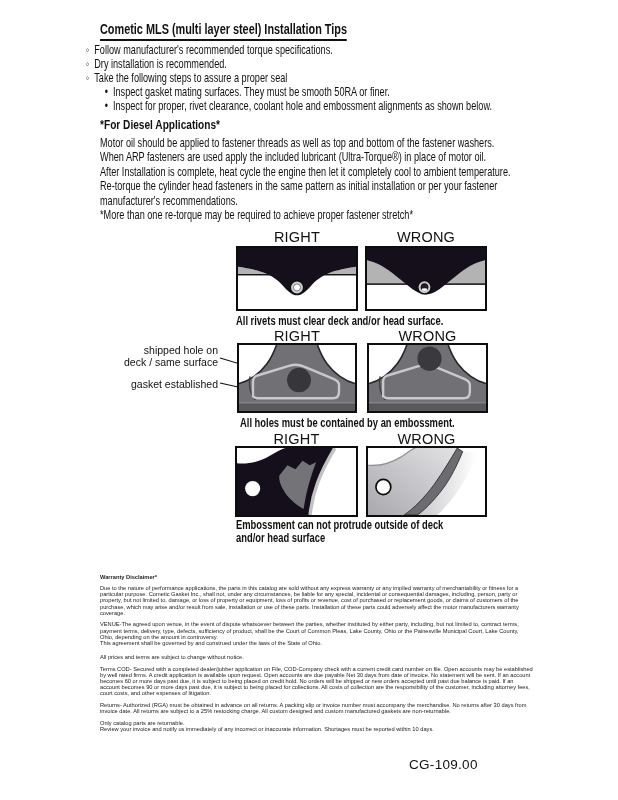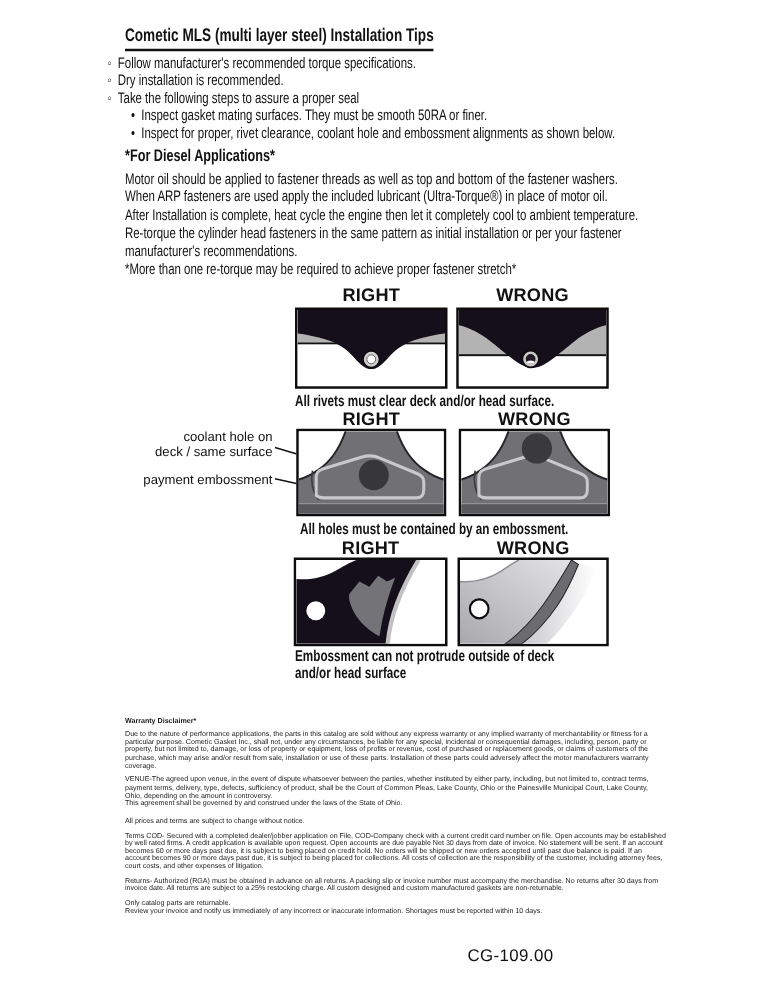--- a/index.html
+++ b/index.html
@@ -13,32 +13,32 @@
   .brow{display:flex;white-space:nowrap;}
   .brow .m{width:11px;flex:0 0 11px;}
   .brow.sub{padding-left:25px;}
   
   .dhead{left:100px;top:117px;font-size:13.5px;font-weight:bold;white-space:nowrap;}
   .para{width:560px;font-size:12.2px;line-height:14.4px;}
   .p1{left:100px;top:136px;}
   .p2{left:100px;top:165px;}
   .p3{left:100px;top:208px;white-space:nowrap;}
   
-  .dlabel{font-size:14.5px;font-weight:bold;text-align:center;width:122px;letter-spacing:0.2px;}
+  .dlabel{font-size:14.5px;font-weight:normal;text-align:center;width:122px;letter-spacing:0.2px;}
   .dbox{border:2.5px solid #0d0d0d;background:#fff;box-sizing:border-box;}
   .dbox svg{display:block;width:100%;height:100%;}
   .cap{font-size:12.5px;font-weight:bold;white-space:nowrap;}
   .cap3{white-space:normal;width:292px;line-height:13.2px;}
   .callout{font-size:10.5px;line-height:11.6px;text-align:right;width:120px;left:98px;}
   
   .legal{left:100px;top:574px;width:433px;font-size:5.7px;line-height:6.15px;color:#1c1c1c;}
   .legal .lh{font-weight:bold;margin:0 0 5px 0;}
   .legal .lp{margin:0 0 5.5px 0;}
   .legal .mt{margin-top:8px;}
-  .pagecode{left:374px;top:757px;font-size:13.5px;letter-spacing:0.3px;text-align:center;}
+  .pagecode{left:409px;top:757px;font-size:13.5px;letter-spacing:0.3px;text-align:center;}
 </style>
 </head>
 <body>
 
 <div class="abs title cx">Cometic MLS (multi layer steel) Installation Tips</div>
 
 <div class="abs bullets cx">
   <div class="brow">
     <span class="m">◦</span>
     <span>Follow manufacturer's recommended torque specifications.</span>
@@ -91,24 +91,24 @@
     <circle cx="57" cy="38.5" r="3.5" fill="#241a2b" stroke="#0d0d0d" stroke-width="0.7"></circle>
     <ellipse cx="57" cy="41" rx="2.9" ry="1.3" fill="#ffffff"></ellipse>
   </svg>
 </div>
 <div class="abs cap cx" style="left:236px;top:314px;">All rivets must clear deck and/or head surface.</div>
 
 <div class="abs dlabel" style="left:237px;top:328px;width:120px;">RIGHT</div>
 <div class="abs dlabel" style="left:367px;top:328px;width:121px;">WRONG</div>
 
 <div class="abs callout" style="top:345px;">
-  <div>coolant hole on</div>
+  <div>shipped hole on</div>
   <div>deck / same surface</div>
 </div>
-<div class="abs callout" style="top:379px;">payment embossment</div>
+<div class="abs callout" style="top:379px;">gasket established</div>
 <svg class="abs" style="left:214px;top:352px;pointer-events:none;" width="90" height="46" viewBox="0 0 90 46">
   <line x1="6" y1="6" x2="80" y2="28" stroke="#111" stroke-width="1.1"></line>
   <line x1="6" y1="31" x2="51" y2="41" stroke="#111" stroke-width="1.1"></line>
 </svg>
 
 <div class="abs dbox" style="left:237px;top:343px;width:120px;height:70px;">
   <svg viewBox="0 0 116 65" preserveAspectRatio="none">
     <rect x="0" y="0" width="116" height="65" fill="#ffffff"></rect>
     <path d="M0,65 V38 C10,35.5 21,28 28,18.5 C32.5,12.5 35.5,5.5 37.5,0 L78.5,0 C80.5,5.5 83.5,12.5 88,18.5 C95,28 106,35.5 116,38 V65 Z" fill="#707075"></path>
     <path d="M0,38 C10,35.5 21,28 28,18.5 C32.5,12.5 35.5,5.5 37.5,0" stroke="#26262a" stroke-width="1.6" fill="none"></path>

